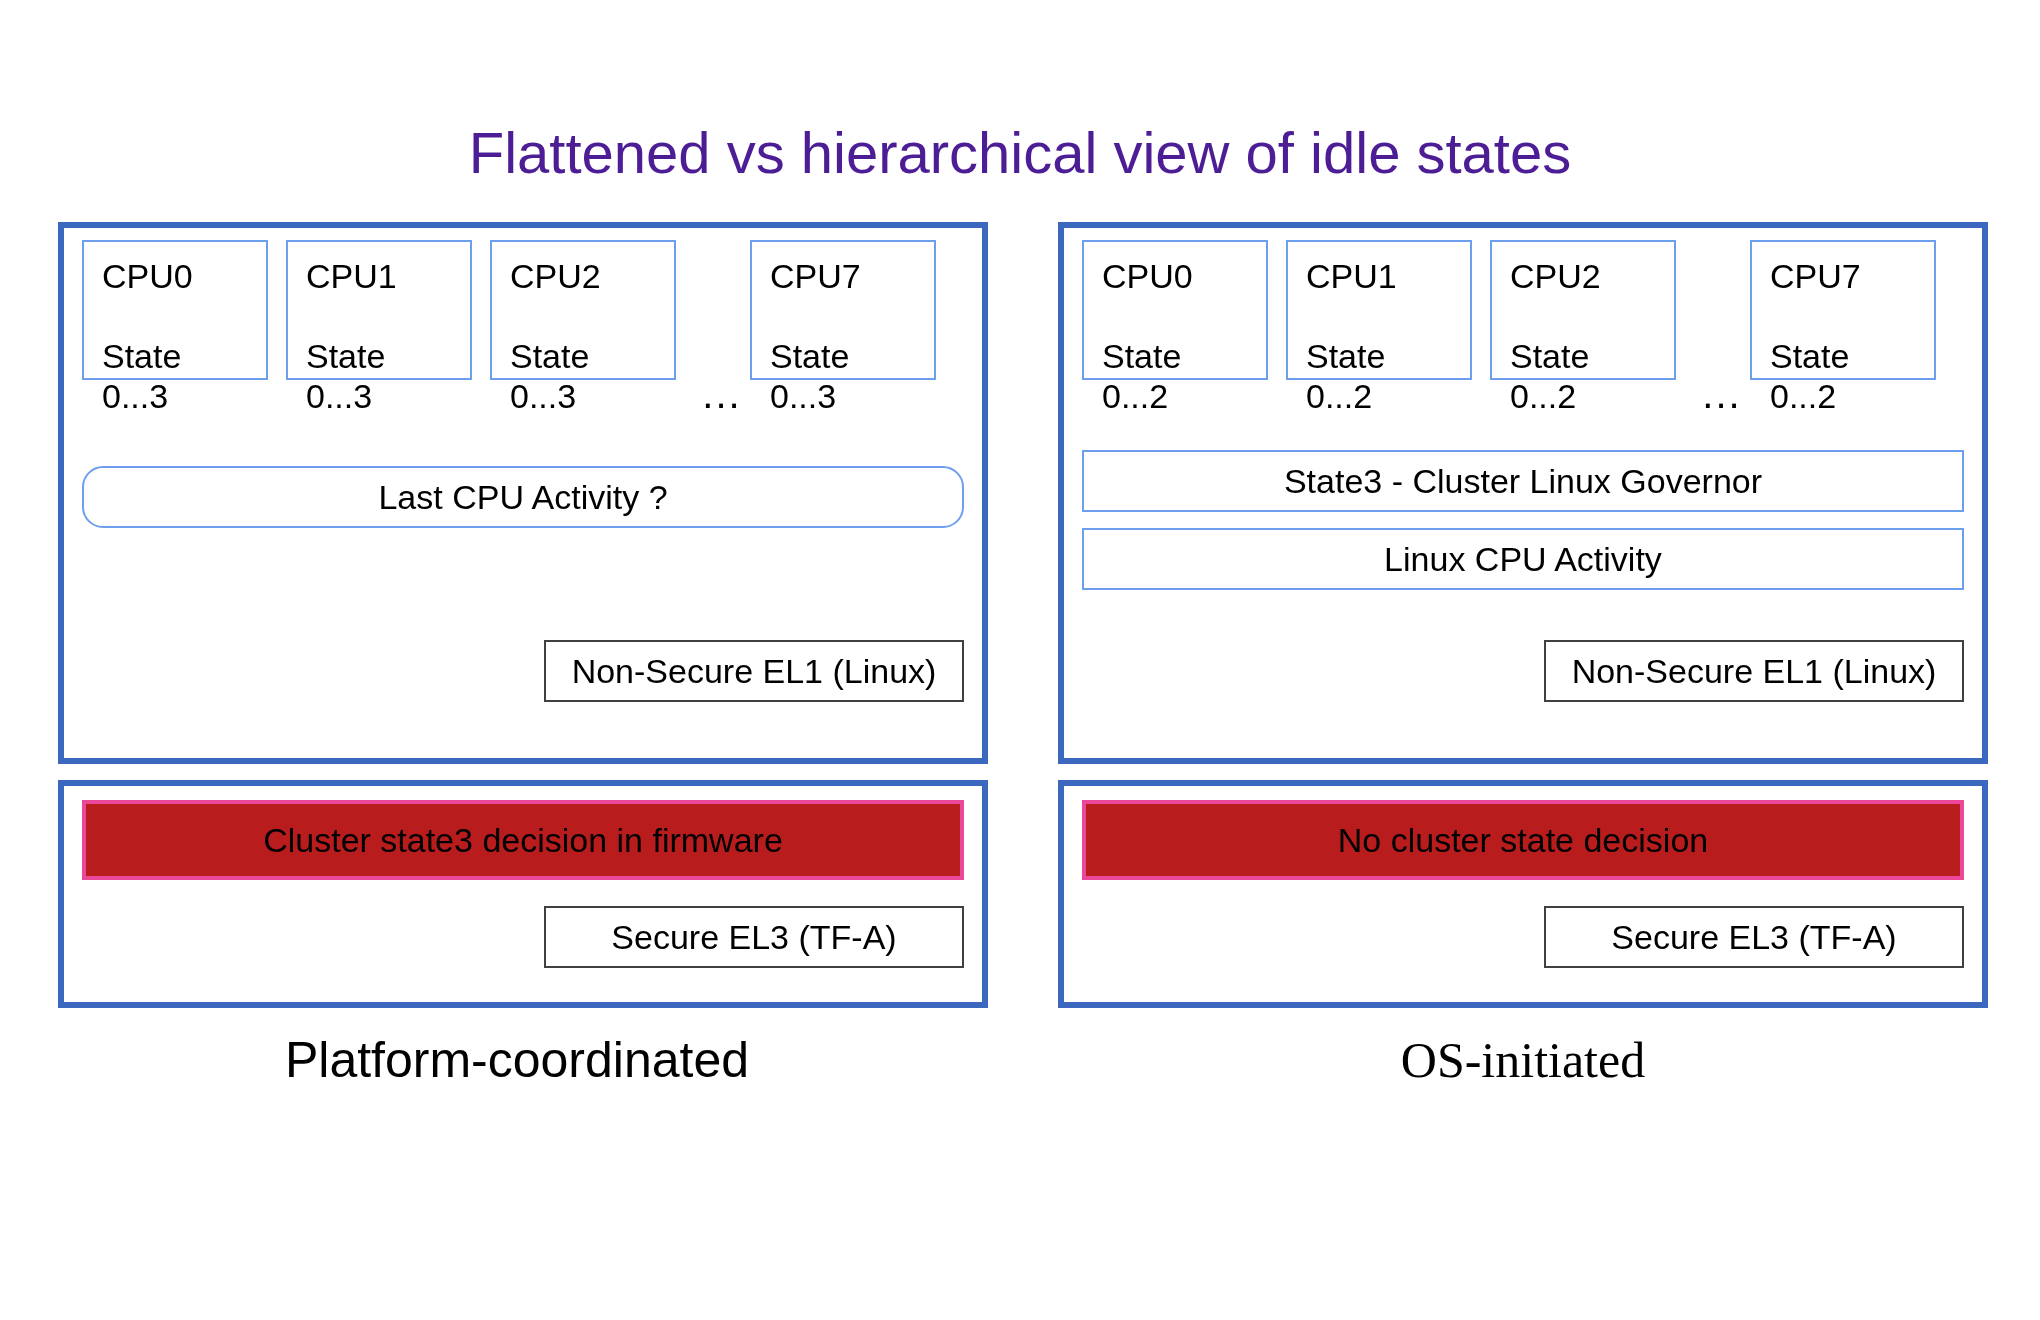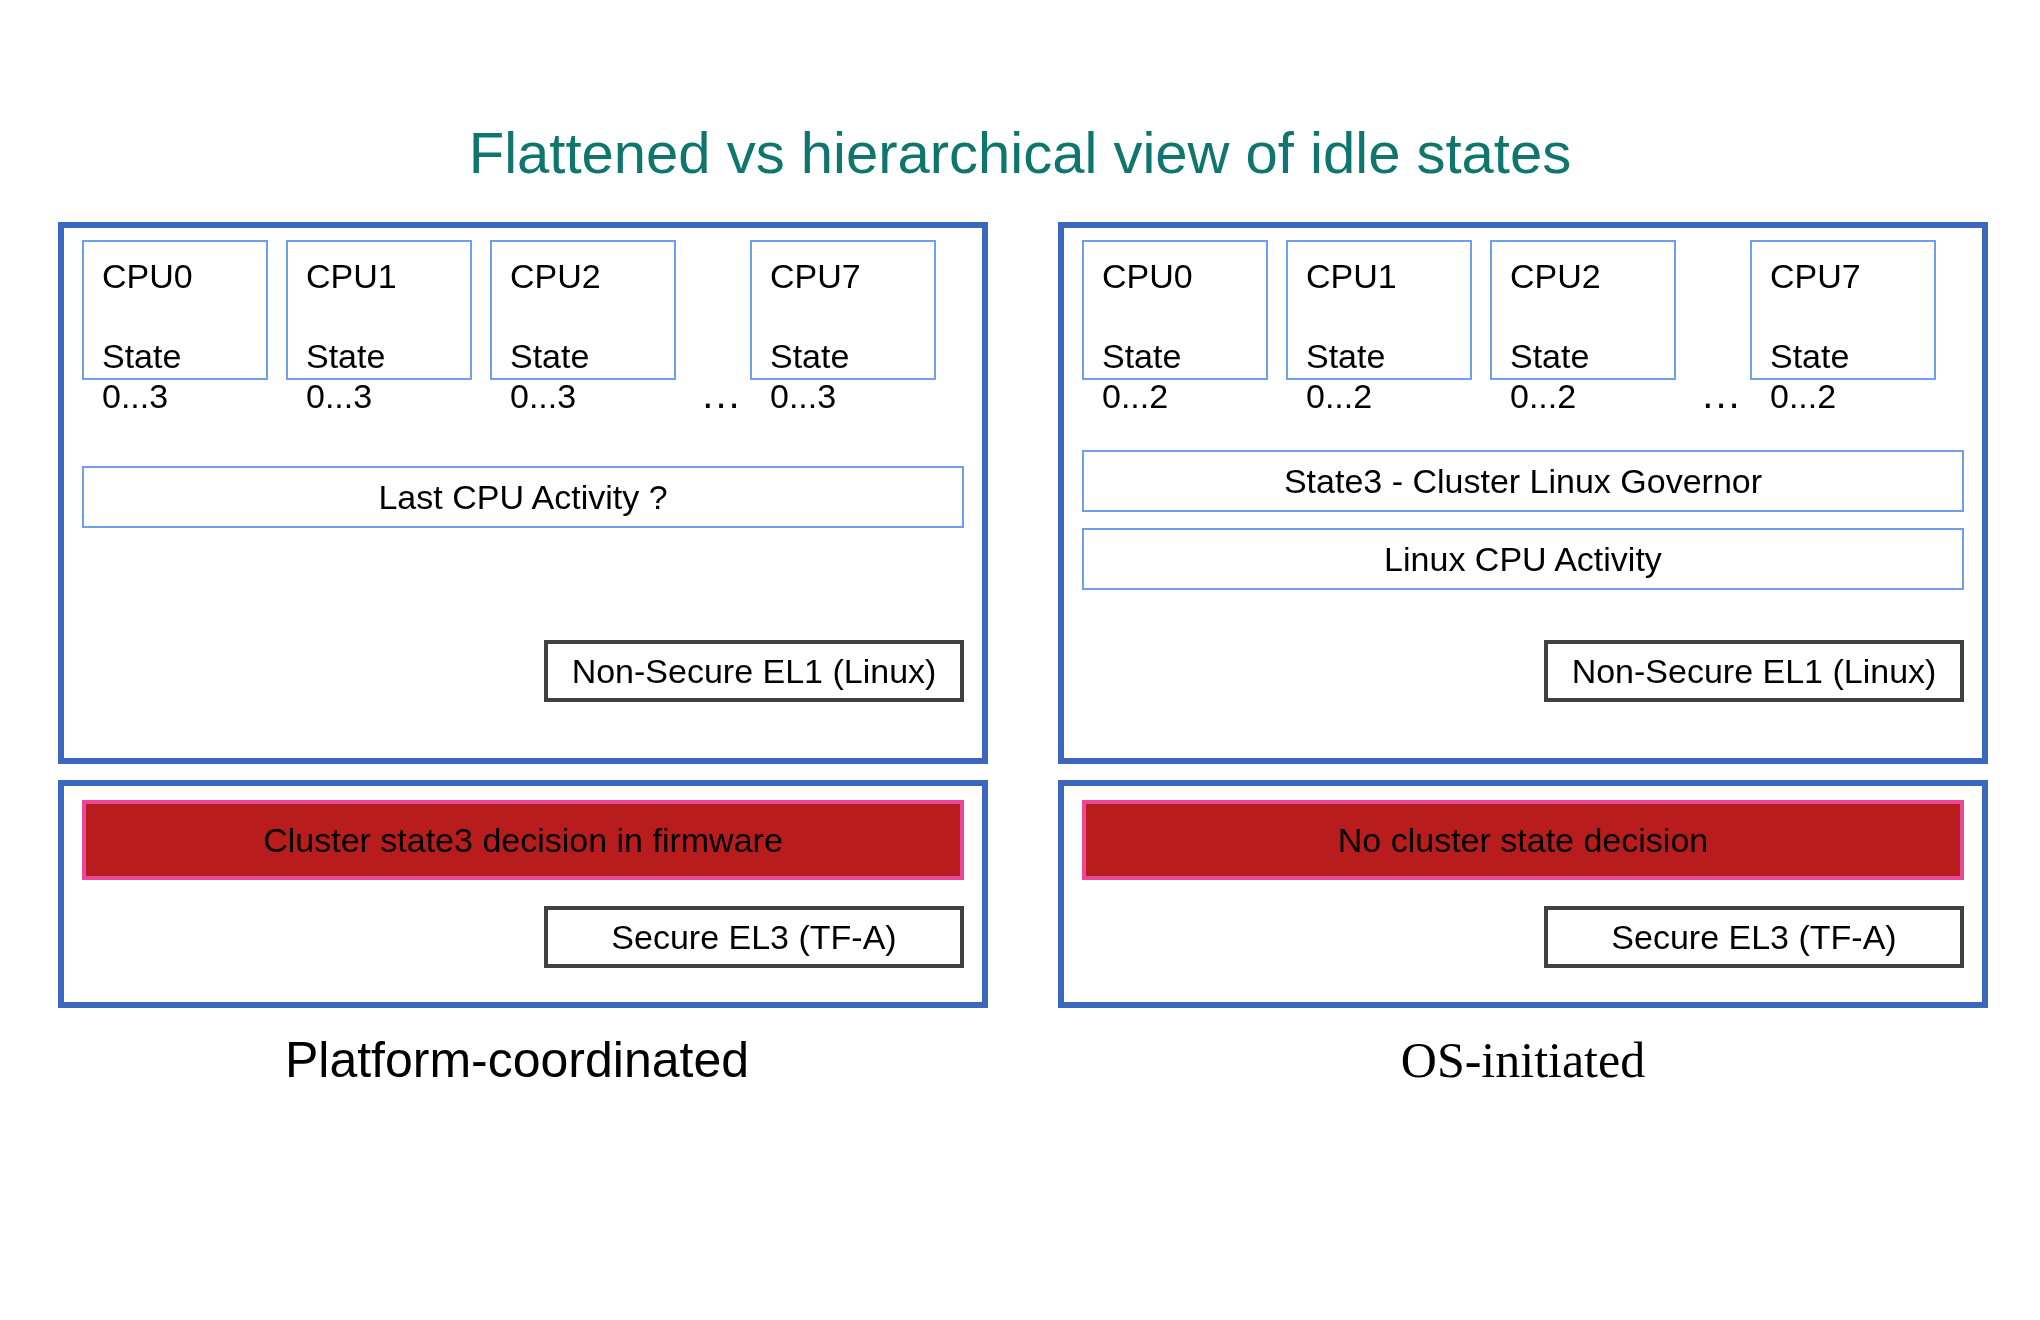--- a/index.html
+++ b/index.html
@@ -20,21 +20,21 @@
   .title {
     position: absolute;
     top: 118px;
     left: 0;
     width: 2040px;
     text-align: center;
     font-size: 58px;
     line-height: 70px;
     font-weight: 400;
     letter-spacing: 0px;
-    color: #0f766e;
+    color: #4c1d95;
     white-space: nowrap;
   }
 
   
   .column {
     position: absolute;
     top: 222px;
   }
   .column.left  { left: 58px;   width: 930px; }
   .column.right { left: 1058px; width: 930px; }
@@ -107,29 +107,29 @@
     right: 18px;
     border: 2px solid #6e9fee;
     background: #ffffff;
     height: 62px;
     display: flex;
     align-items: center;
     justify-content: center;
     font-size: 34px;
     white-space: nowrap;
   }
-  .bar-a { top: 238px; }   
+  .bar-a { top: 238px; border-radius: 21px; }   
   .bar-b { top: 222px; }   
   .bar-c { top: 300px; }   
 
   
   .level-box {
     box-sizing: border-box;
     position: absolute;
-    border: 4px solid #404040;
+    border: 2px solid #404040;
     background: #ffffff;
     height: 62px;
     display: flex;
     align-items: center;
     justify-content: center;
     font-size: 34px;
     white-space: nowrap;
     padding: 0 22px;
   }
   .el1-left  { right: 18px; top: 412px; width: 420px; }

